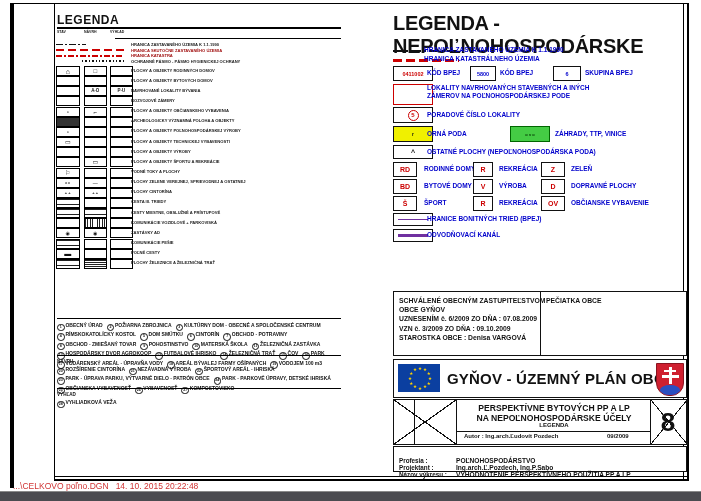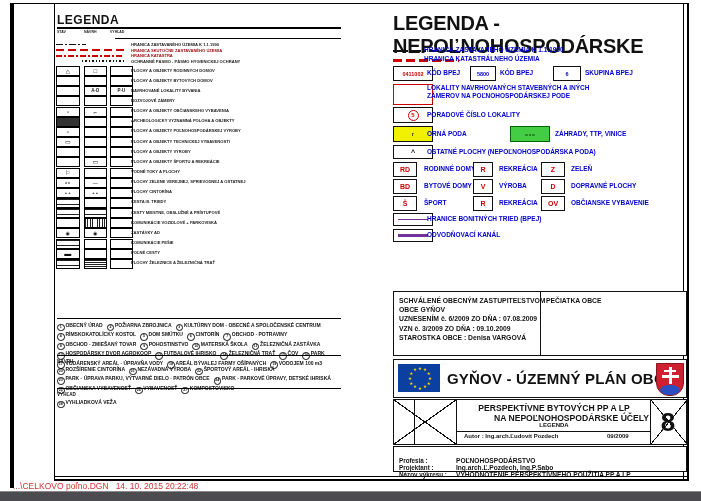--- a/index.html
+++ b/index.html
@@ -299,21 +299,21 @@
         <div class="ch2"></div>
         <div class="hill"></div>
     </div>
   </div>
 
   <div class="tb" style="left:393px;top:399px;width:292px;height:44px;">
     <div class="xbox" style="left:-1px;top:-1px;width:62px;height:44px;">
       <div class="abs" style="left:20px;top:0;width:1px;height:44px;background:#111;"></div>
     </div>
     <div class="tb-text" style="left:65px;top:3px;width:190px;text-align:center;font-size:8.6px;white-space:normal;">PERSPEKTÍVNE BYTOVÝCH PP A LP</div>
-    <div class="tb-text" style="left:65px;top:12.5px;width:190px;text-align:right;font-size:8.6px;white-space:normal;">NA NEPOĽNOHOSPODÁRSKE ÚČELY</div>
+    <div class="tb-text" style="left:65px;top:12.5px;width:190px;text-align:center;font-size:8.6px;white-space:normal;">NA NEPOĽNOHOSPODÁRSKE ÚČELY</div>
     <div class="tb-text" style="left:65px;top:22px;width:190px;text-align:center;font-size:6px;white-space:normal;">LEGENDA</div>
     <div class="abs" style="left:62px;top:30.5px;width:194px;height:.8px;background:#111;"></div>
     <div class="tb-text" style="left:70px;top:33px;font-size:6px;">Autor : Ing.arch.Ľudovít Pozdech</div>
     <div class="tb-text" style="left:213px;top:33px;font-size:6px;">09/2009</div>
     <div class="xbox" style="left:256px;top:-1px;width:36px;height:44px;"></div>
     <div class="tb-text" style="left:256px;top:7px;width:36px;text-align:center;font-size:26px;">8</div>
   </div>
 
   <div class="tb" style="left:393px;top:446px;width:292px;height:24px;">
     <div id="tb-rows" class="abs" style="left:5px;top:1.5px;">

